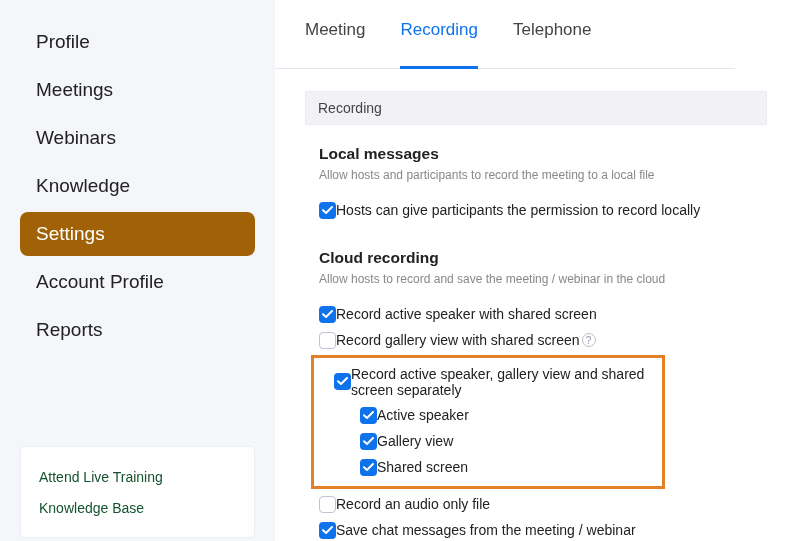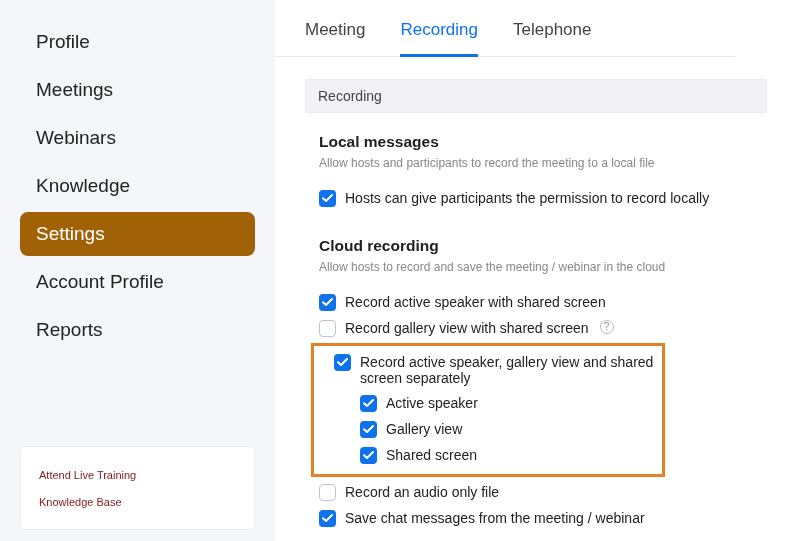--- a/index.html
+++ b/index.html
@@ -35,43 +35,43 @@
     font-weight: 500;
   }
   .help-box {
     margin-top: 92px;
     background: #fff;
     border: 1px solid #eceef4;
     border-radius: 4px;
     padding: 14px 14px;
   }
   .help-link {
-    color: #7f1d1d;
-    font-size: 11px;
+    color: #14532d;
+    font-size: 14px;
     padding: 7.5px 4px;
     cursor: pointer;
     display: block;
   }
   .main {
     flex: 1;
     padding: 0 0 0 0;
     position: relative;
   }
   .tabs {
     display: flex;
     gap: 35px;
     padding: 20px 0 0 30px;
     border-bottom: 1px solid #e5e7ef;
     width: 460px;
     margin-left: 0;
   }
   .tab {
     font-size: 17px;
     color: #444;
-    padding-bottom: 14px;
+    padding-bottom: 26px;
     cursor: pointer;
     border-bottom: 3px solid transparent;
     margin-bottom: -1px;
   }
   .tab.active {
     color: #0e72ec;
     border-bottom: 3px solid #0e72ec;
     font-weight: 500;
   }
   .section-band {
@@ -94,21 +94,22 @@
     margin-bottom: 4px;
   }
   .sec-desc {
     font-size: 12px;
     color: #888;
     margin-bottom: 14px;
     line-height: 1.35;
   }
   .opt {
     display: flex;
-    gap: 9px;
+    align-items: center;
+    gap: 0;
     font-size: 14px;
     color: #222;
     padding: 4.5px 0;
   }
   .opt.sub { padding-left: 26px; }
   .chk {
     width: 17px; height: 17px;
     border-radius: 4px;
     display: inline-flex;
     align-items: center;

